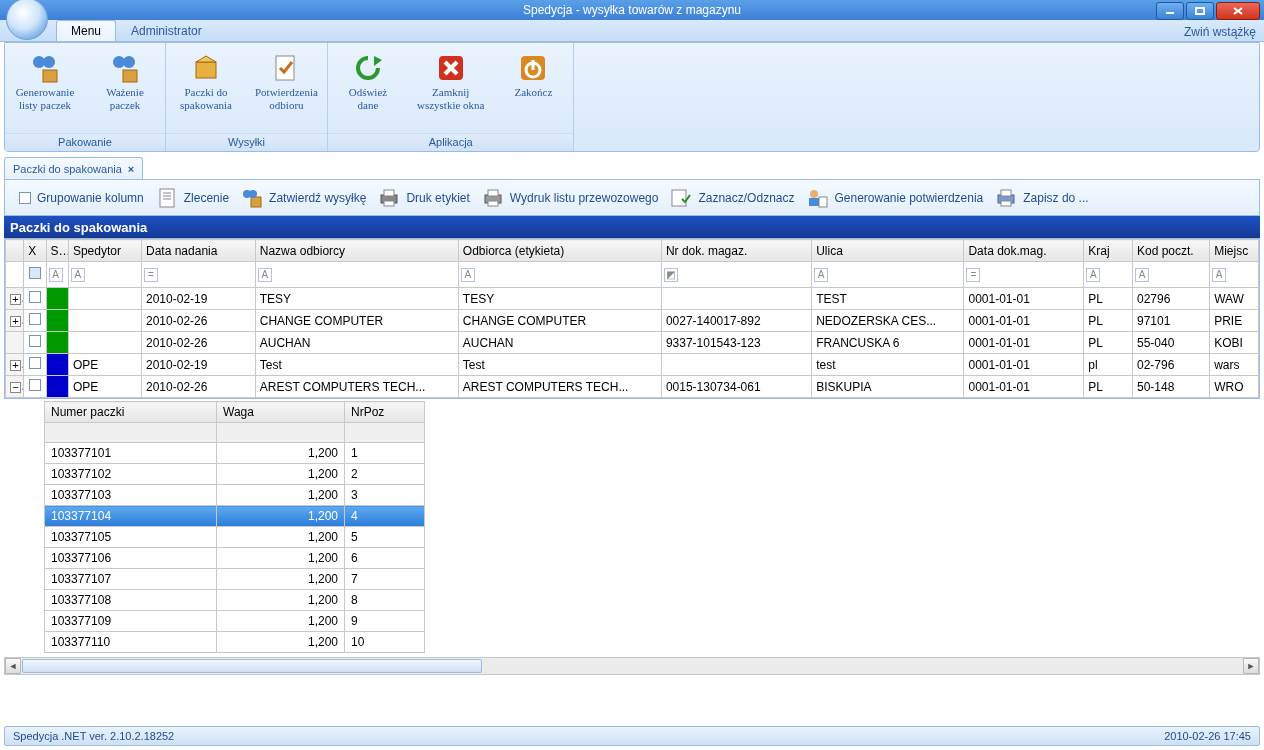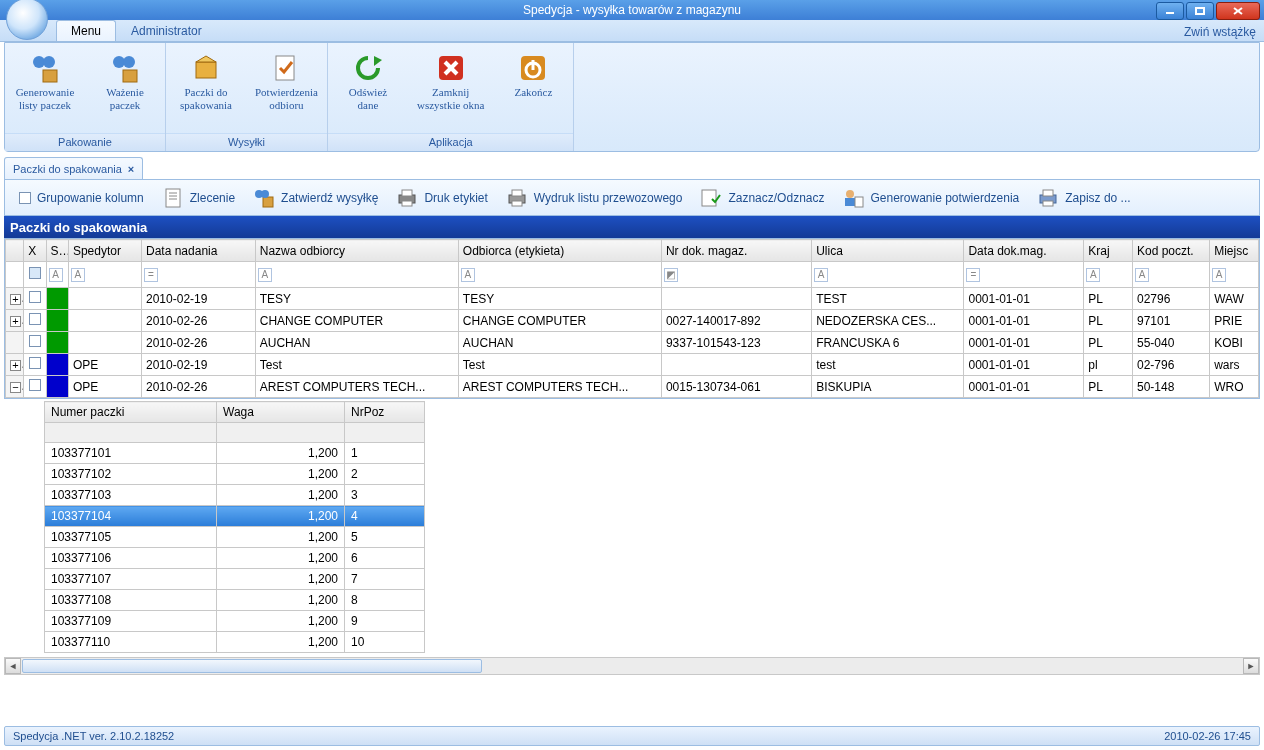--- a/index.html
+++ b/index.html
@@ -30,21 +30,21 @@
 .rbtn { width:auto; min-width:76px; padding:4px 6px 2px; display:flex; flex-direction:column; align-items:center; justify-content:flex-start; gap:2px; border:1px solid transparent; border-radius:3px; margin:2px; }
 .rbtn .ico { width:32px; height:32px; display:flex; align-items:center; justify-content:center; }
 .rbtn .lbl { font-size:11px; color:#2a5aa0; text-align:center; line-height:13px;font-family:Liberation Serif, serif; }
 
 
 .doctabstrip { height:24px; margin:4px 4px 0; display:flex; align-items:flex-end; border-bottom:1px solid #9cbde2; }
 .doctab { display:flex; align-items:center; gap:6px; height:22px; padding:0 8px; border:1px solid #9cbde2; border-bottom:none; border-radius:3px 3px 0 0; background:linear-gradient(#f5faff,#e6f0fd); font-size:11px; color:#2a5aa0; }
 .doctab .x { color:#2a5aa0; font-weight:bold; }
 
 
-.toolbar { height:36px; margin:0 4px; background:linear-gradient(#f5faff,#e3effd); border:1px solid #9cbde2; border-top:none; display:flex; align-items:center; gap:6px; padding:0 8px;text-align:center; }
+.toolbar { height:36px; margin:0 4px; background:linear-gradient(#f5faff,#e3effd); border:1px solid #9cbde2; border-top:none; display:flex; align-items:center; padding:0 8px;text-align:center; }
 .tbtn { display:flex; align-items:center; gap:6px; padding:4px 6px; color:#1f4e8f; font-size:12px; }
 .tbtn .tico { width:22px; height:22px; display:flex; align-items:center; justify-content:center; }
 .cbx { width:12px; height:12px; border:1px solid #7a93b3; background:#fff; display:inline-block; }
 
 
 .section-hdr { margin:0 4px; height:22px; background:linear-gradient(#1d50c2,#143a96); color:#fff; font-weight:bold; padding-left:6px; display:flex; align-items:center; font-size:13px; }
 
 
 .grid-wrap { margin:0 4px; border:1px solid #9cbde2; }
 table.grid { border-collapse:collapse; width:100%; table-layout:fixed; }

